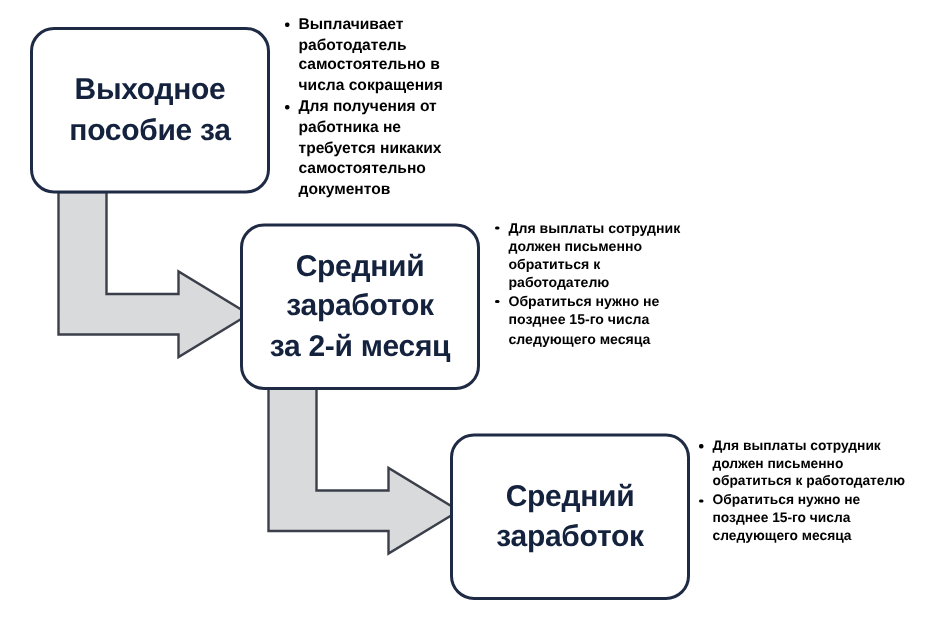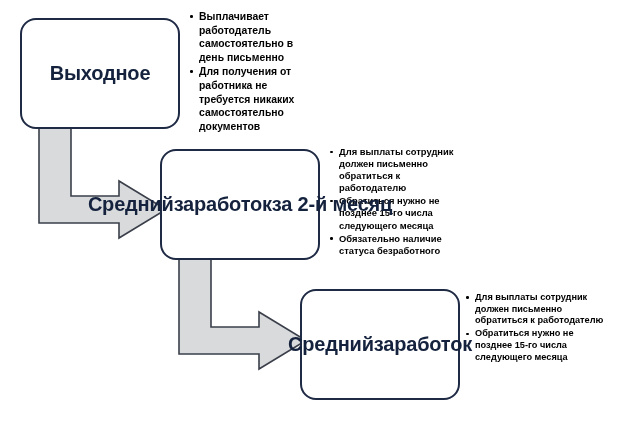--- a/index.html
+++ b/index.html
@@ -24,21 +24,21 @@
   }
 
   
   .stage-box {
     position: absolute;
     box-sizing: border-box;
     background: #ffffff;
     border: 2px solid #1f2a44;
     border-radius: 16px;
     display: flex;
-    flex-direction: row;
+    flex-direction: column;
     align-items: center;
     justify-content: center;
     z-index: 3;
   }
   .stage-line {
     color: #14223d;
     font-weight: bold;
     font-size: 20px;
     line-height: 1.32;
     letter-spacing: -0.2px;
@@ -105,35 +105,35 @@
 
   <svg id="arrows" viewBox="0 0 620 426" width="620" height="426" xmlns="http://www.w3.org/2000/svg">
 
     <path d="M 39,128 L 71,128 L 71,196 L 119,196 L 119,181 L 166,209.5 L 119,238 L 119,223 L 39,223 Z" fill="#d9dadc" stroke="#3a3f4a" stroke-width="1.6" stroke-linejoin="miter"></path>
 
     <path d="M 179,259 L 211,259 L 211,327 L 259,327 L 259,312 L 306,340.5 L 259,369 L 259,354 L 179,354 Z" fill="#d9dadc" stroke="#3a3f4a" stroke-width="1.6" stroke-linejoin="miter"></path>
   </svg>
 
   <div class="stage-box" id="box-1">
     <div class="stage-line">Выходное</div>
+    <div class="stage-line">пособие за</div>
   </div>
   <ul class="bullets" id="bullets-1">
-    <li>Выплачивает работодатель самостоятельно  в день письменно</li>
+    <li>Выплачивает работодатель самостоятельно  в числа сокращения</li>
     <li>Для получения от работника не требуется никаких самостоятельно документов</li>
   </ul>
 
   <div class="stage-box" id="box-2">
     <div class="stage-line">Средний</div>
     <div class="stage-line">заработок</div>
     <div class="stage-line">за 2-й месяц</div>
   </div>
   <ul class="bullets" id="bullets-2">
     <li>Для выплаты сотрудник должен письменно обратиться к работодателю</li>
     <li>Обратиться нужно не позднее 15-го числа следующего месяца</li>
-    <li>Обязательно наличие статуса безработного</li>
   </ul>
 
   <div class="stage-box" id="box-3">
     <div class="stage-line">Средний</div>
     <div class="stage-line">заработок</div>
   </div>
   <ul class="bullets" id="bullets-3">
     <li>Для выплаты сотрудник должен письменно обратиться к работодателю</li>
     <li>Обратиться нужно не позднее 15-го числа следующего месяца</li>
   </ul>

